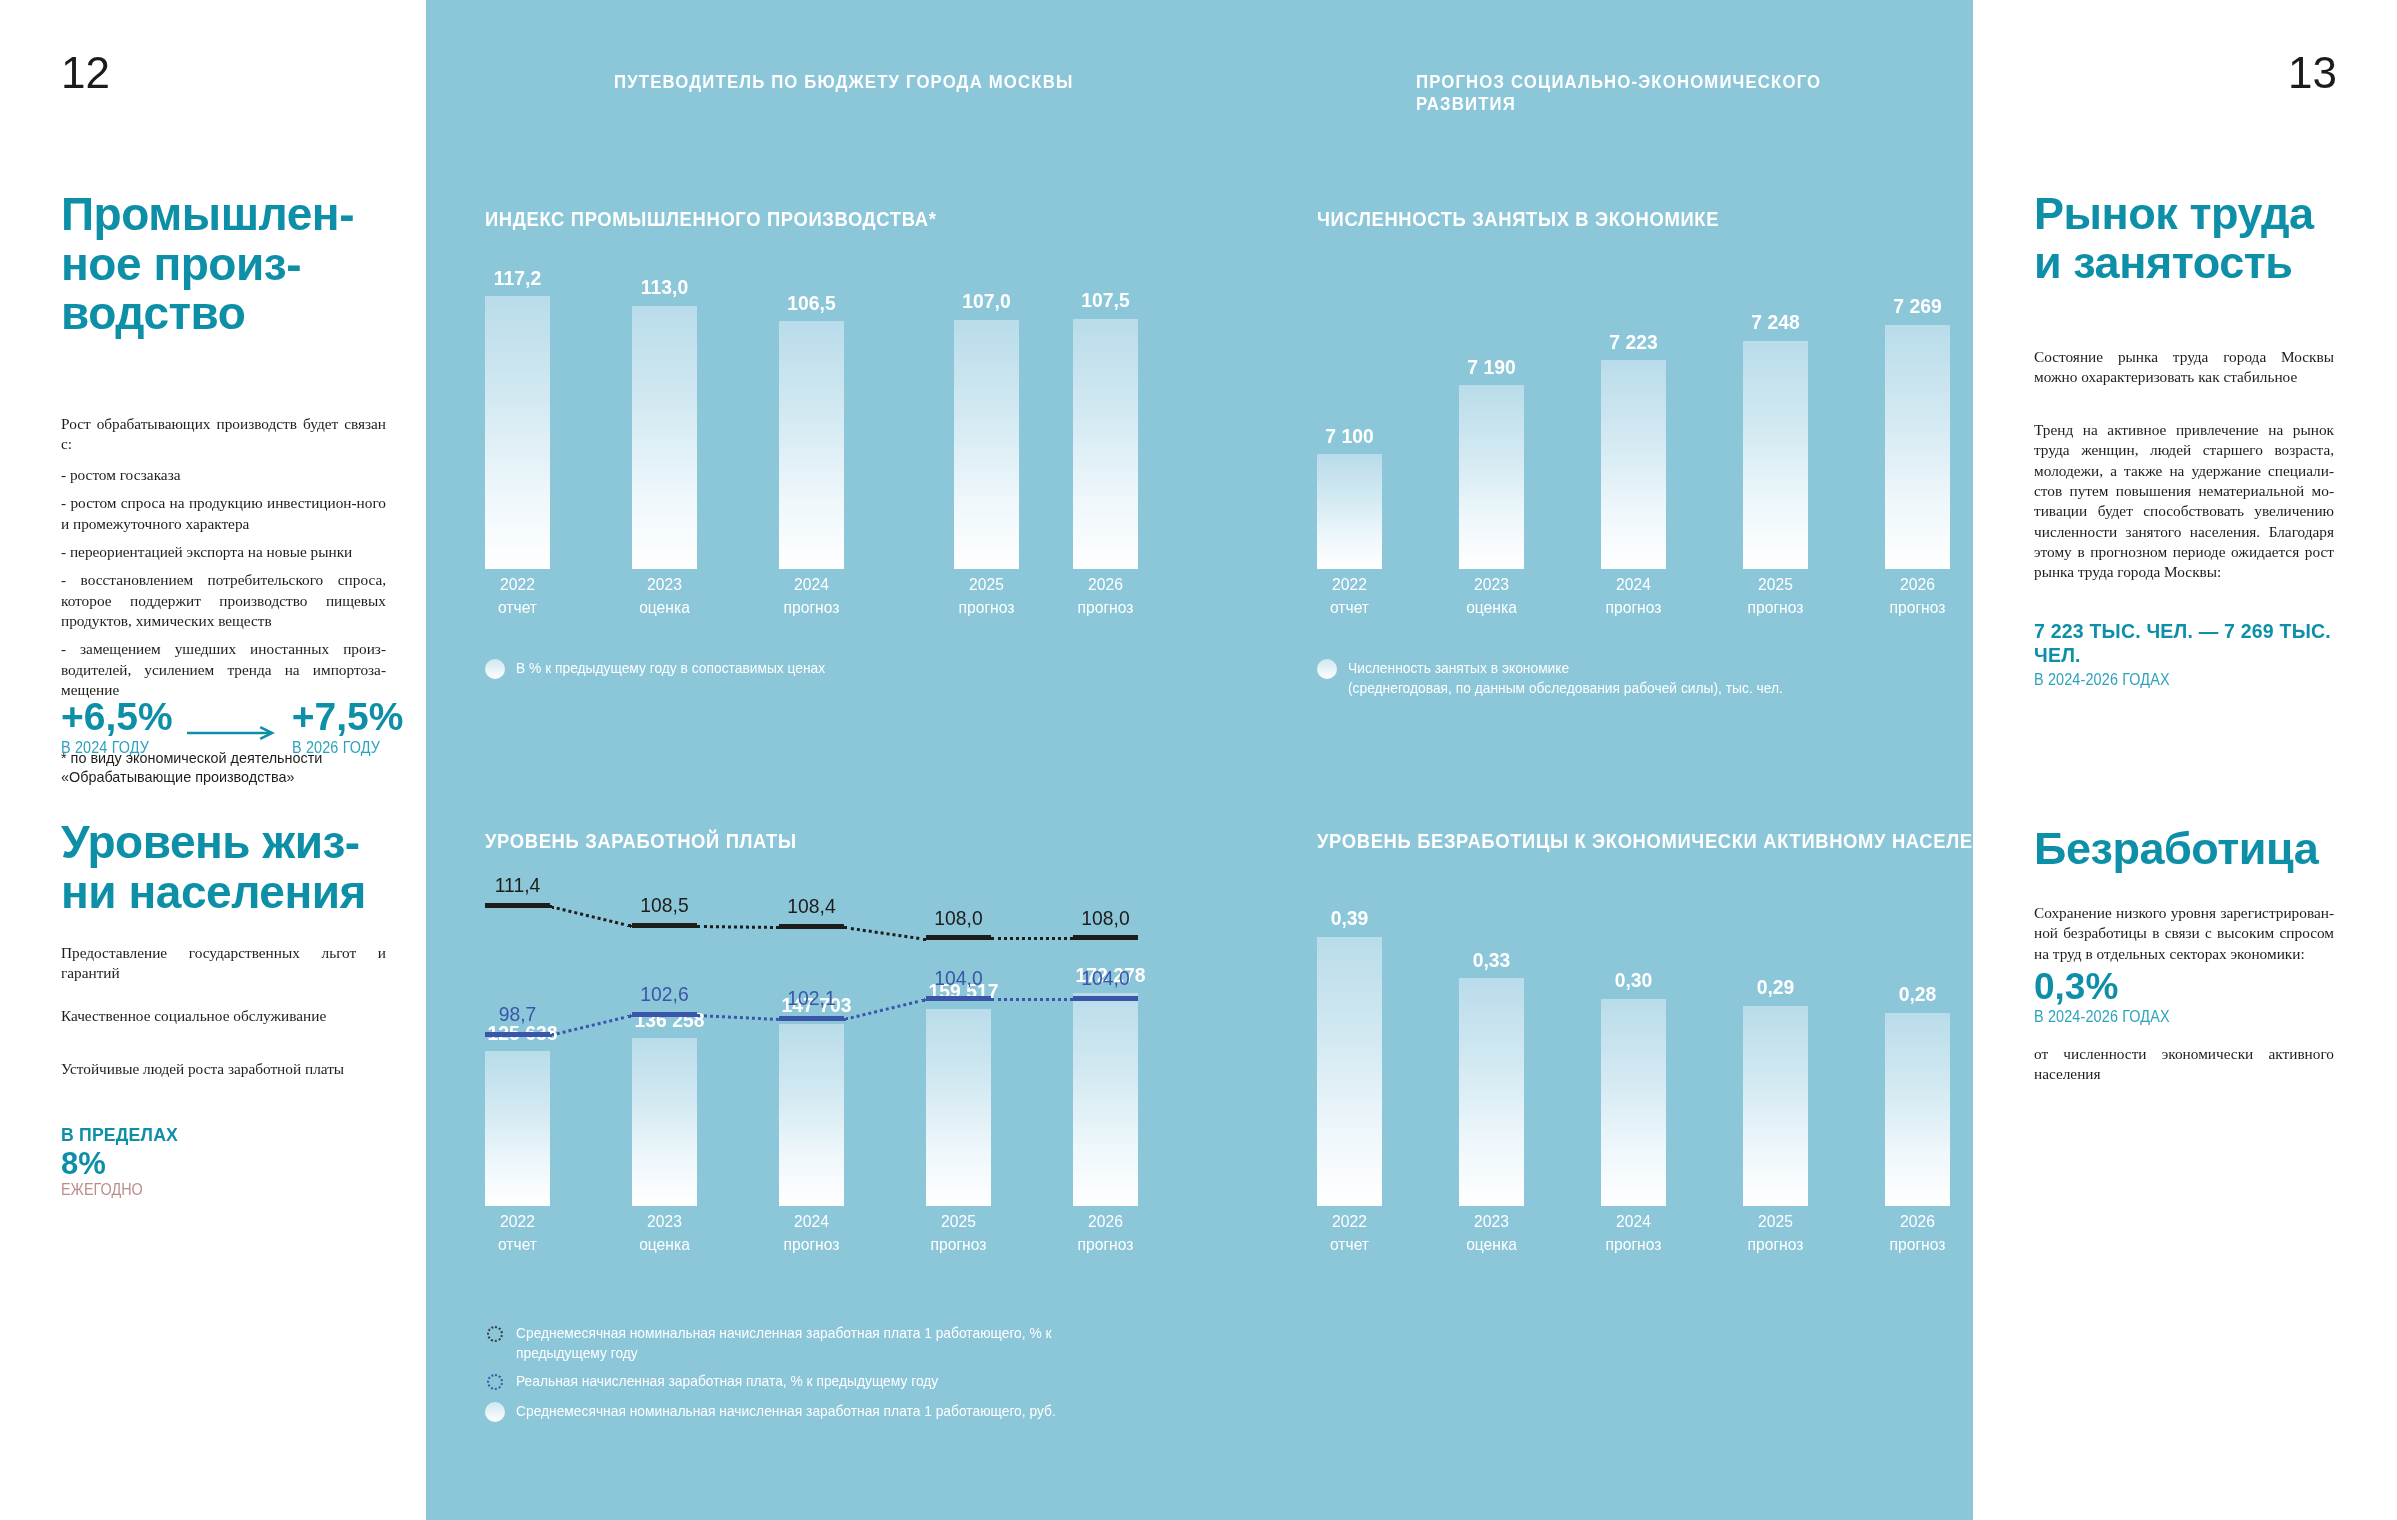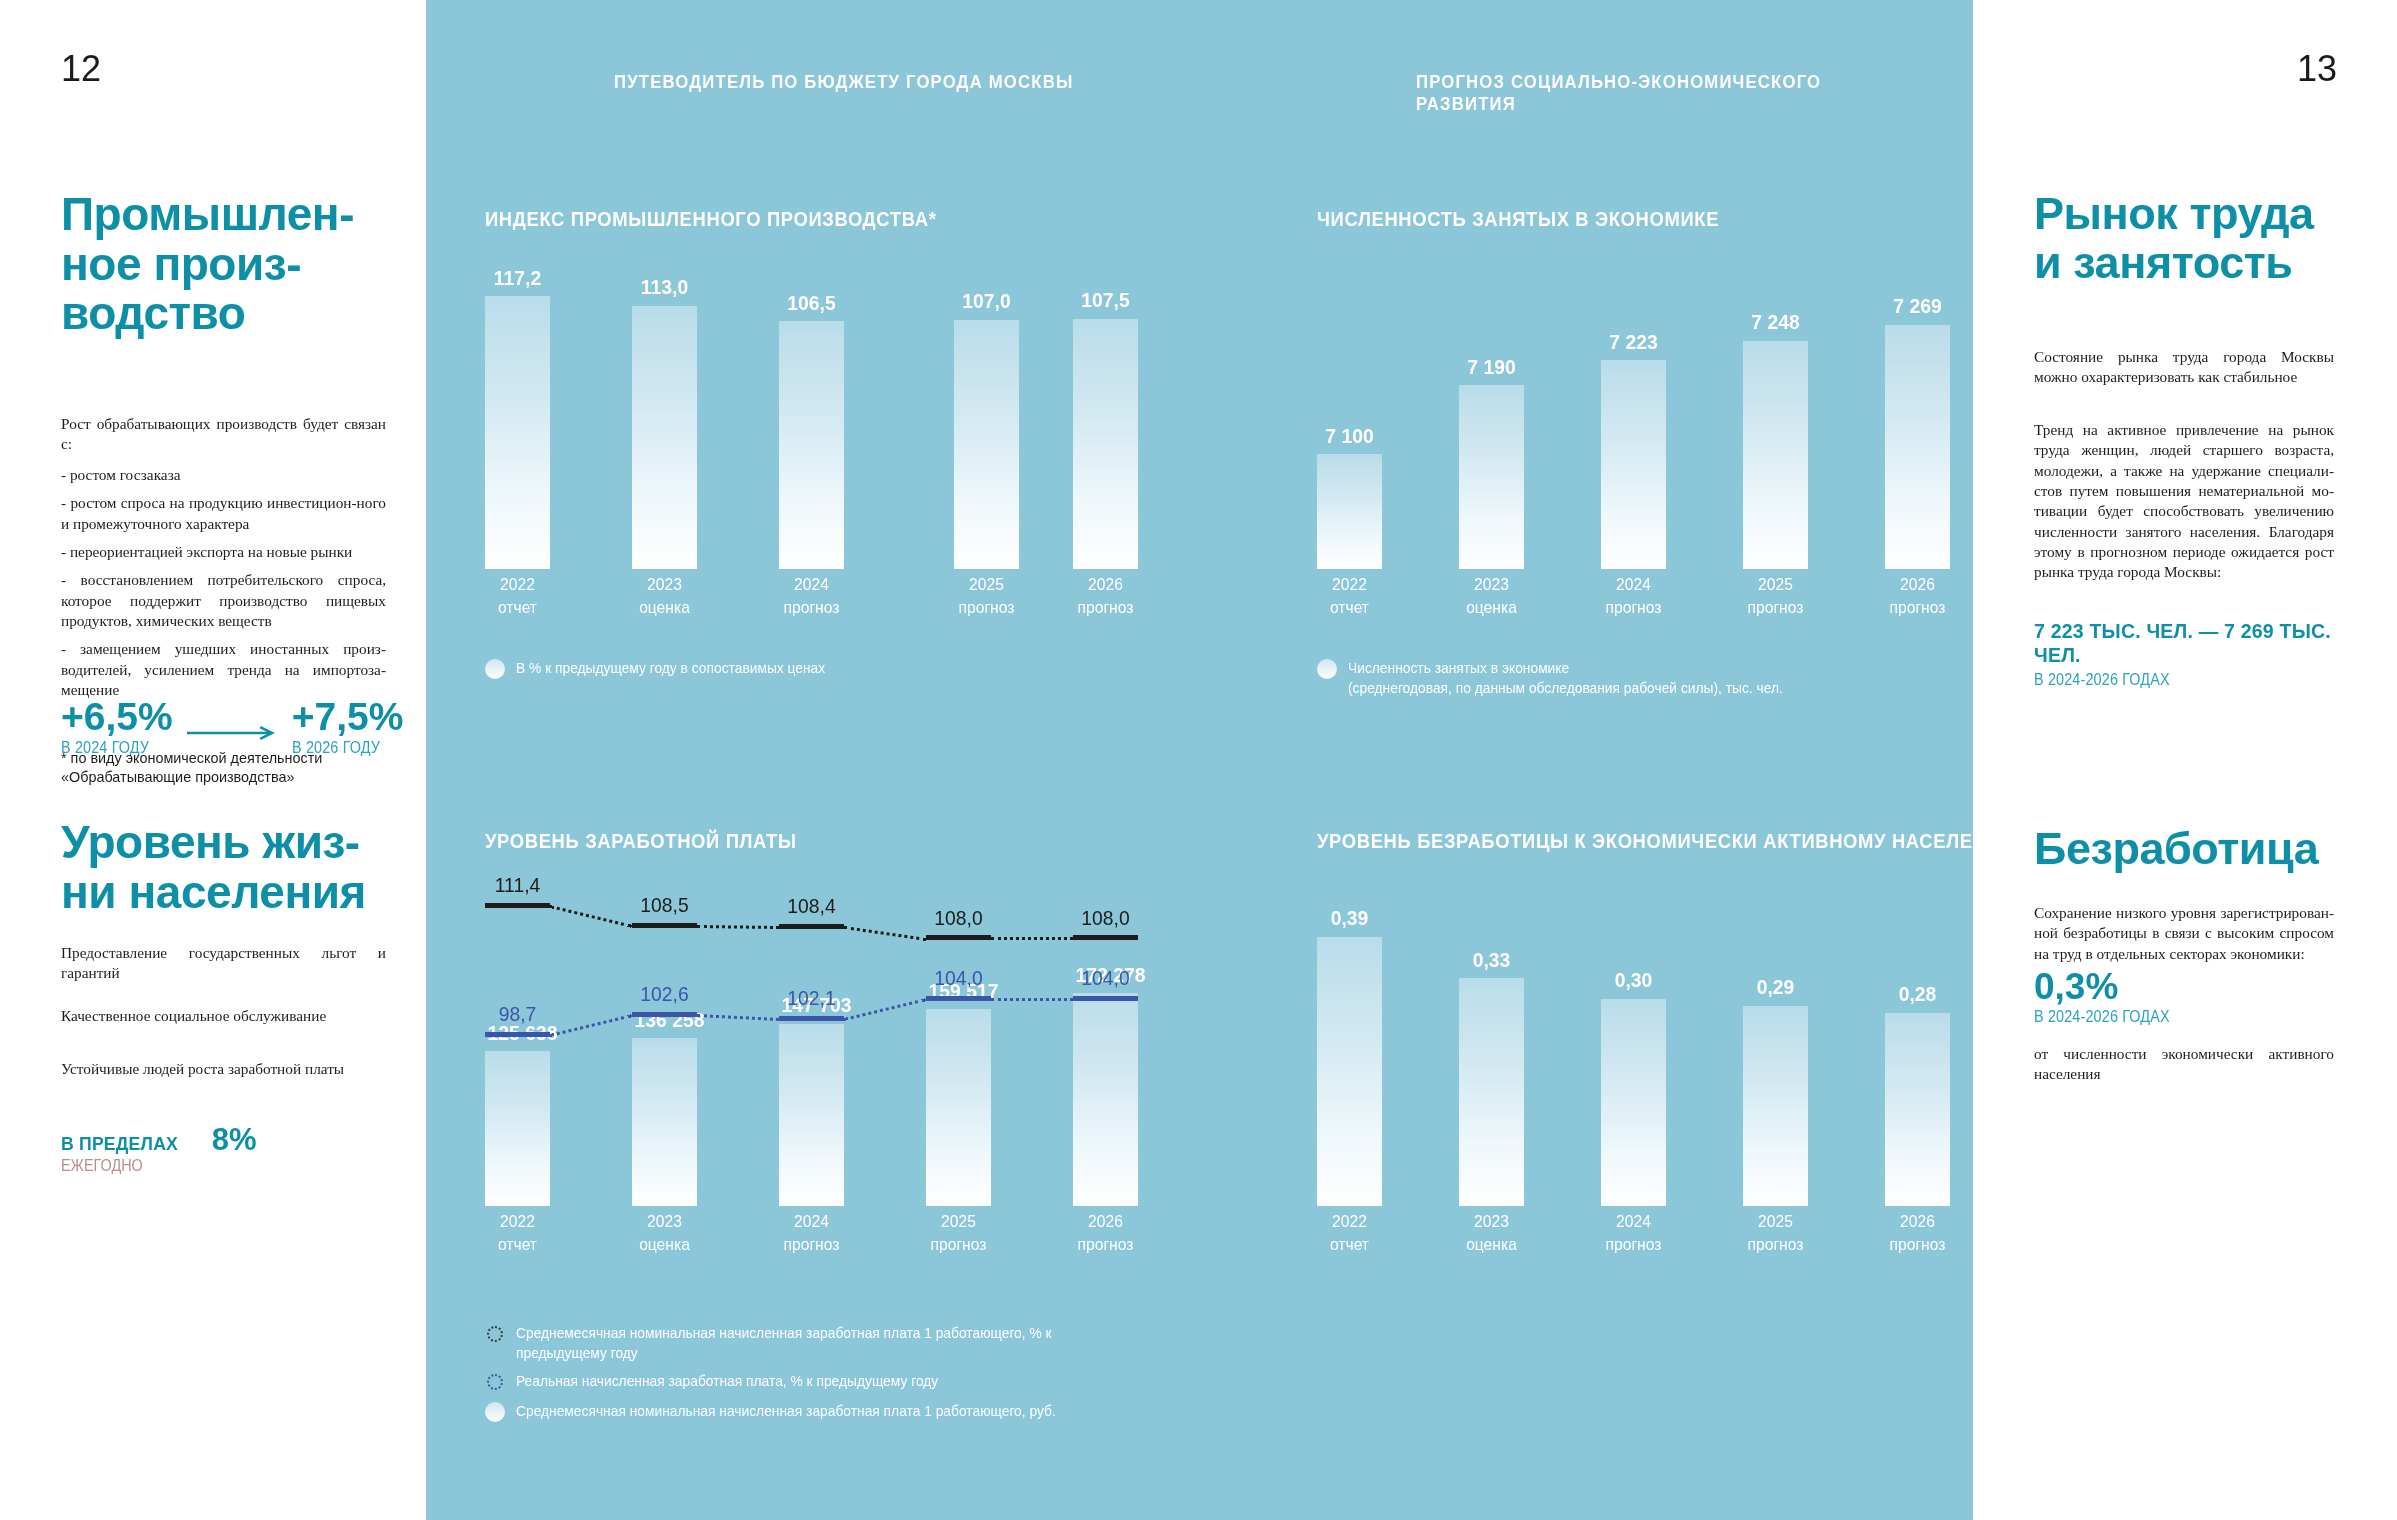--- a/index.html
+++ b/index.html
@@ -9,21 +9,21 @@
     font-family:"Liberation Sans", sans-serif;
     position:relative;
     overflow:hidden;
   }
   
   #page { position:absolute; inset:0; }
 
   .page-num {
     position:absolute; top:48px;
     font-family:"Liberation Sans", sans-serif;
-    font-size:36px; color:#1b1b1b; font-weight:400;
+    font-size:44px; color:#1b1b1b; font-weight:400;
   }
   #page-num-left  { left:61px; }
   #page-num-right { right:61px; }
 
   
   #blue-panel {
     position:absolute; left:426px; top:0; width:1547px; height:1521px;
     background:#8cc6d9;
   }
 
@@ -446,21 +446,21 @@
 «Обрабатывающие производства»</div>
 
     <div class="big-head" style="position:absolute; left:61px; top:818px; width:327px; white-space:pre-line;">Уровень жиз-
 ни населения</div>
 
     <div class="body-serif" style="position:absolute; left:61px; top:943px; width:325px;">Предоставление государственных льгот и гарантий</div>
     <div class="body-serif" style="position:absolute; left:61px; top:1006px; width:325px;">Качественное социальное обслуживание</div>
     <div class="body-serif" style="position:absolute; left:61px; top:1059px; width:325px;">Устойчивые людей роста заработной платы</div>
 
     <div style="position:absolute; left:61px; top:1124px;">
-      <div style="display:flex; align-items:baseline; gap:25px;">
+      <div style="display:flex; align-items:baseline; gap:2px;flex-direction:column;">
         <span class="stat-teal-line">В ПРЕДЕЛАХ</span>
         <span class="stat-big" style="font-size:31px;">8%</span>
       </div>
       <div class="stat-rose">ЕЖЕГОДНО</div>
     </div>
   </div>
 
   <div class="side-col" id="side-right">
 
     <div class="big-head right" style="position:absolute; left:61px; top:190px; width:317px; white-space:pre-line;">Рынок труда

